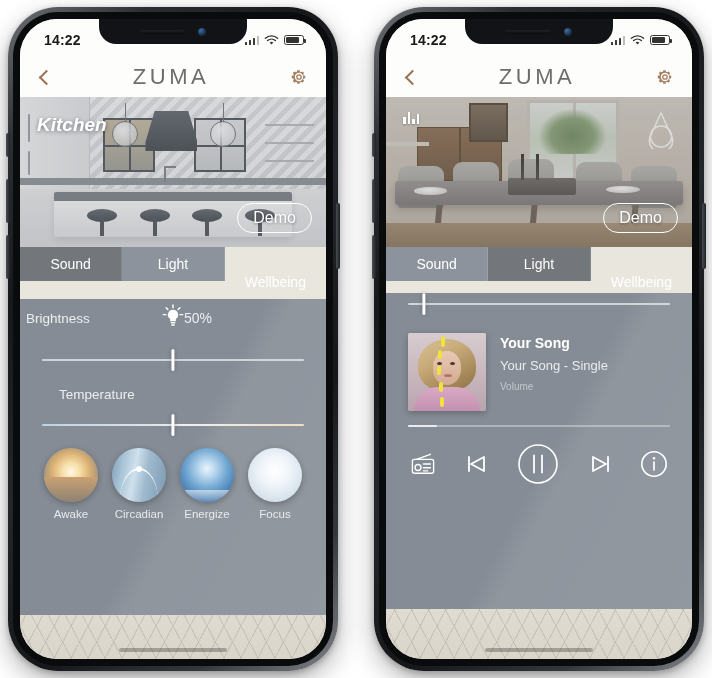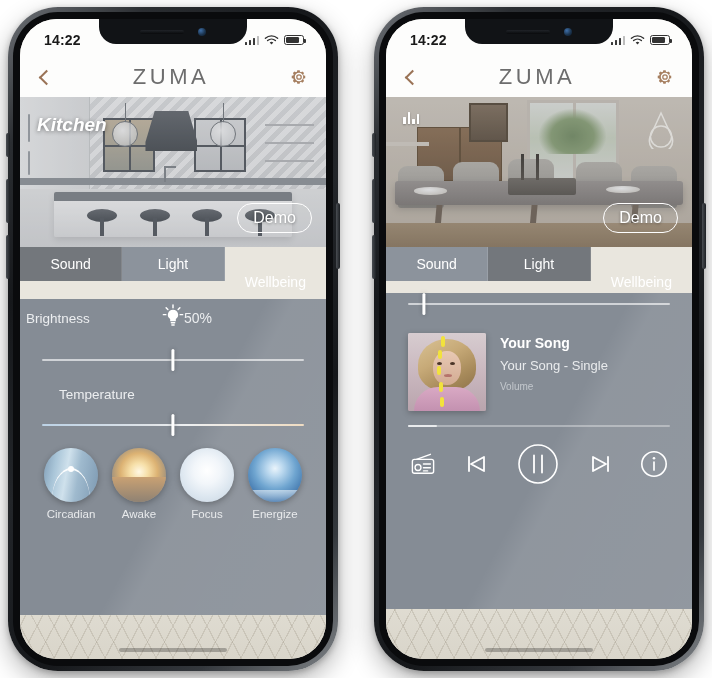--- a/index.html
+++ b/index.html
@@ -433,36 +433,36 @@
         </div>
 
         <div class="sec-label">Temperature</div>
         <div class="slider">
           <div class="track temp"></div>
           <div class="thumb" style="left:50%"></div>
         </div>
 
         <div class="scenes">
           <div class="scene">
+            <div class="orb awake"></div>
+            <div class="scene-label">Awake</div>
+          </div>
+          <div class="scene">
             <div class="orb circadian">
                 <span class="dot"></span>
               </div>
             <div class="scene-label">Circadian</div>
           </div>
           <div class="scene">
-            <div class="orb awake"></div>
-            <div class="scene-label">Awake</div>
+            <div class="orb energize"></div>
+            <div class="scene-label">Energize</div>
           </div>
           <div class="scene">
             <div class="orb focus"></div>
             <div class="scene-label">Focus</div>
-          </div>
-          <div class="scene">
-            <div class="orb energize"></div>
-            <div class="scene-label">Energize</div>
           </div>
         </div>
       </div>
 
       <div class="floor">
         <div class="home-ind"></div>
       </div>
     </div>
   </div>
 

